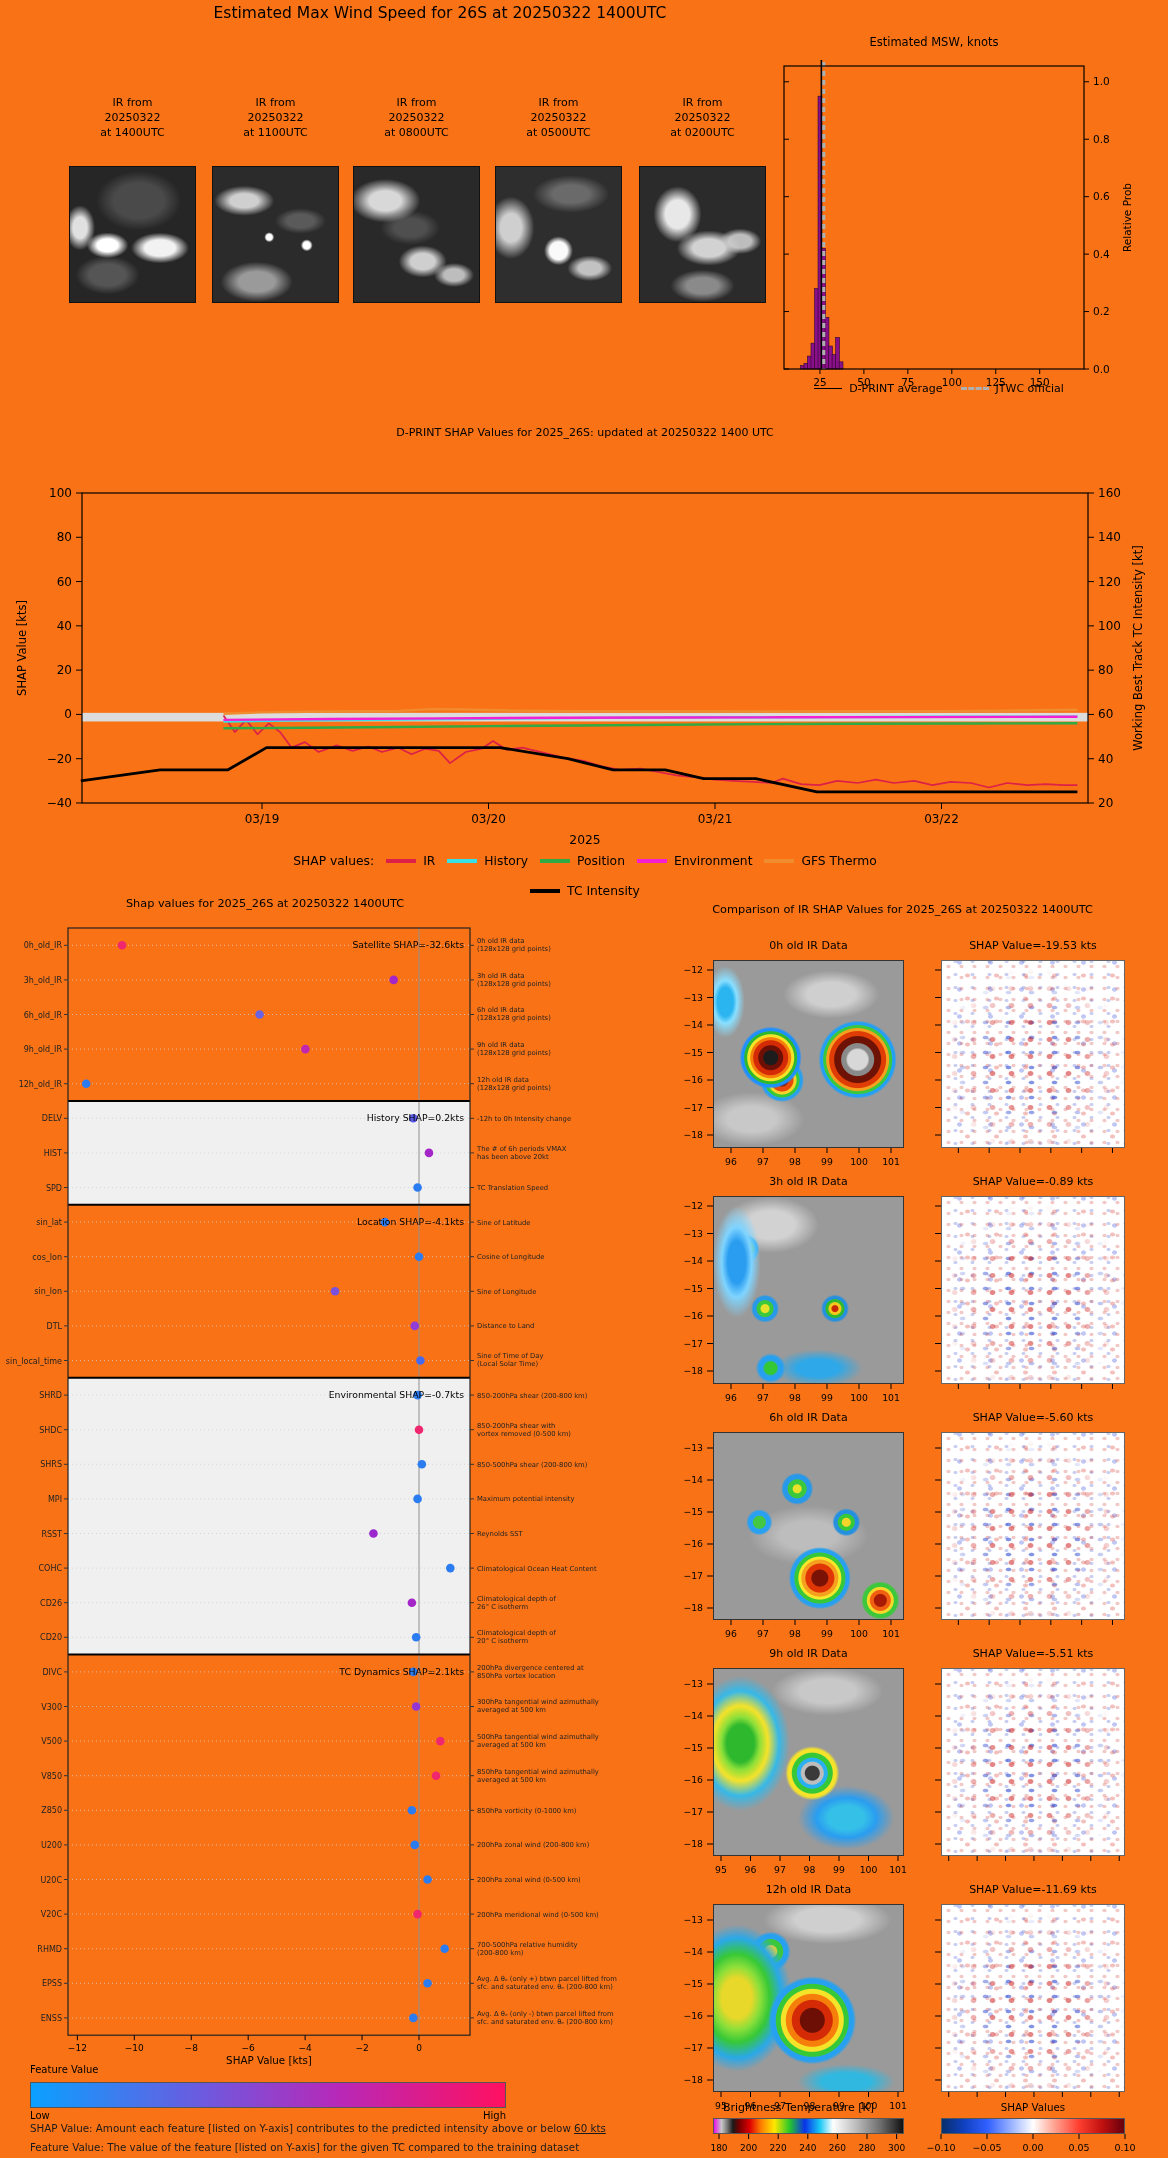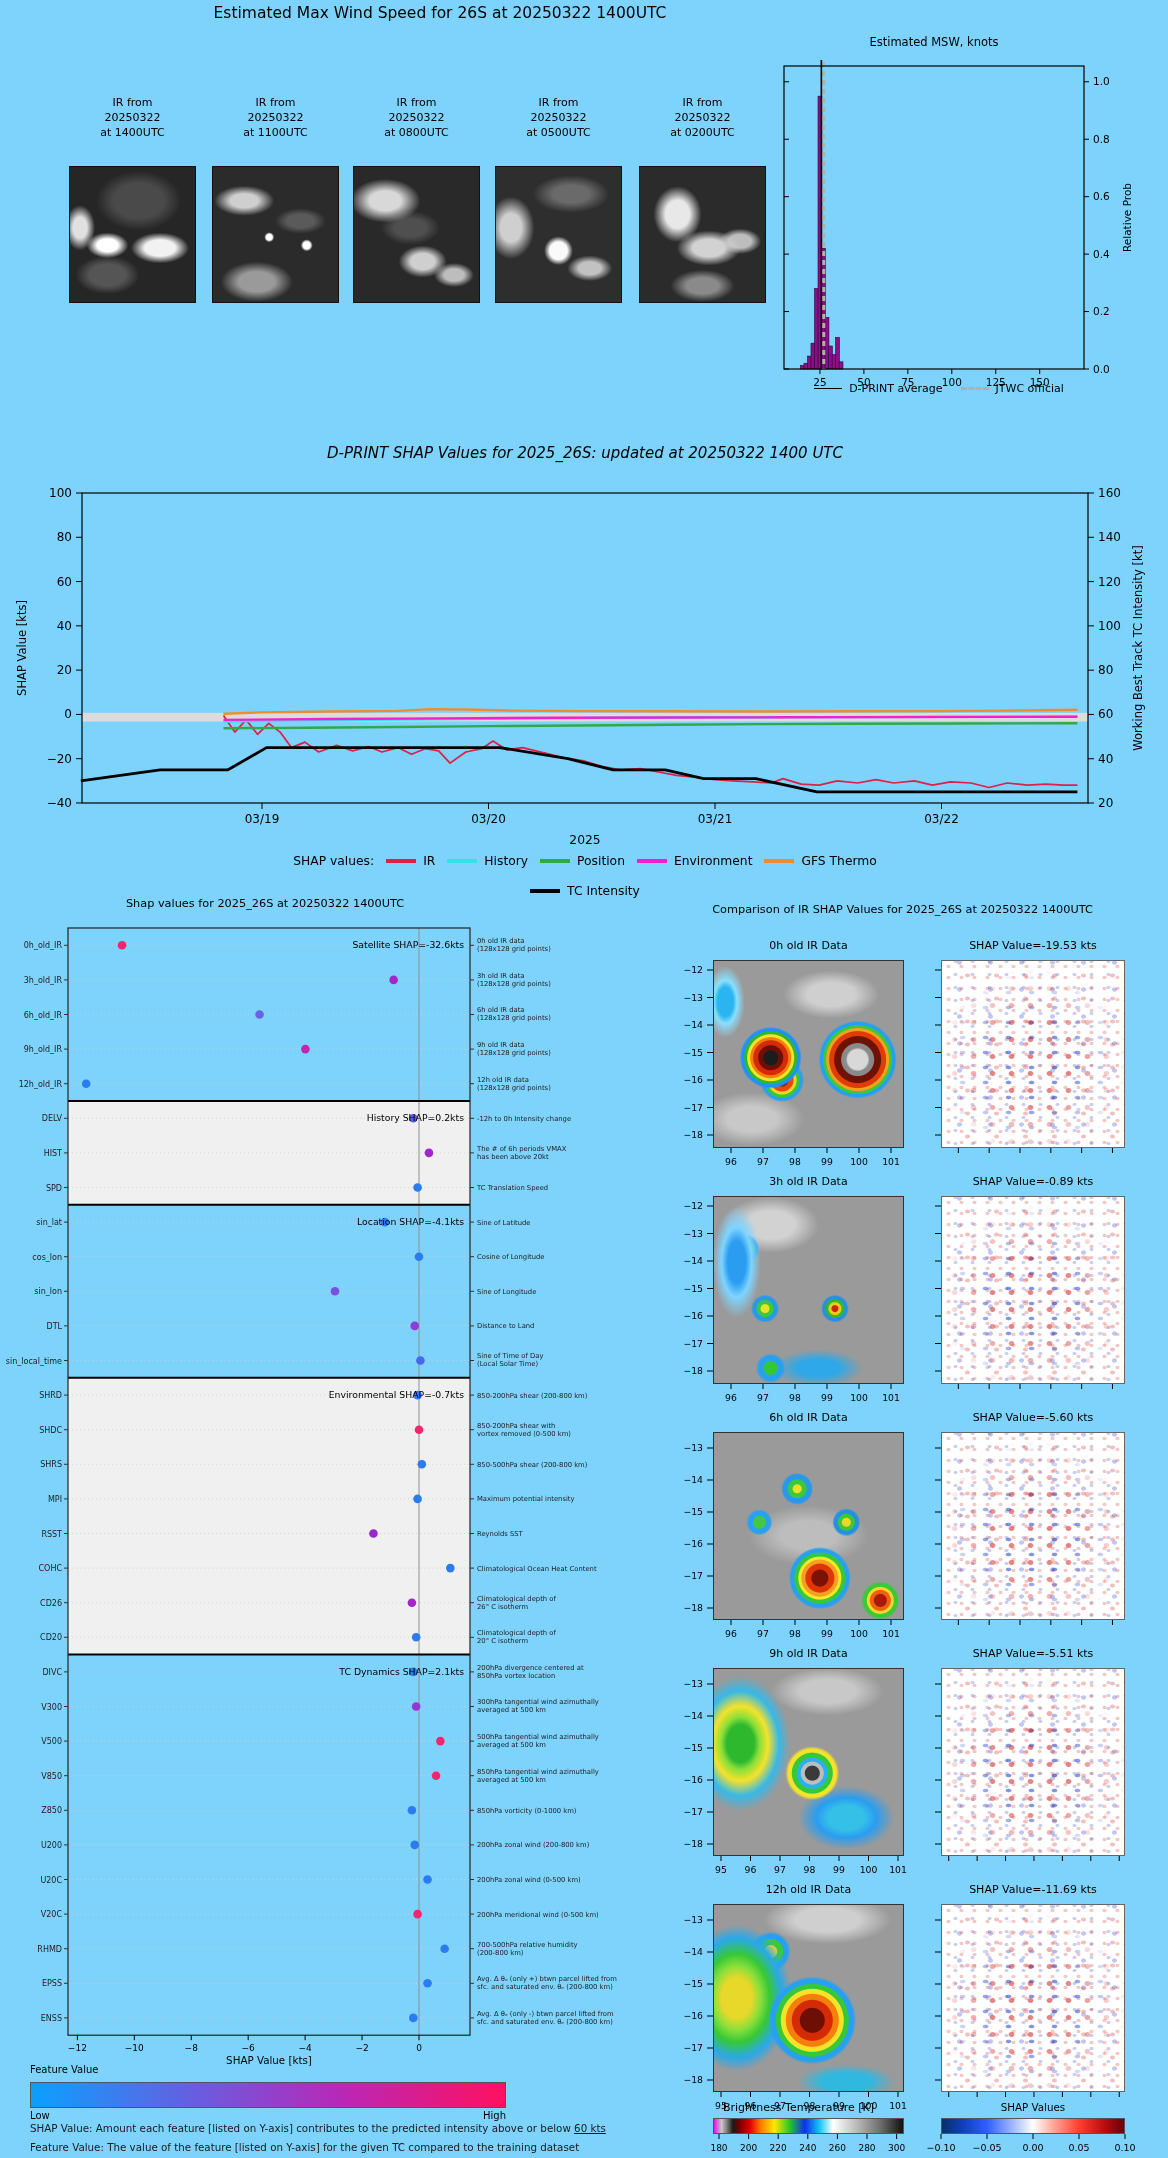--- a/index.html
+++ b/index.html
@@ -1,16 +1,16 @@
 <!DOCTYPE html>
 <html><head>
 <meta charset="utf-8">
 <style>
   html,body{margin:0;padding:0;background:#fff;}
-  .page{position:relative;width:1168px;height:2158px;background:#7dd3fc;
+  .page{position:relative;width:1168px;height:2158px;background:#f97316;
         font-family:"DejaVu Sans",sans-serif;color:#000;overflow:hidden;}
   .txt{position:absolute;z-index:6;}
   .center{text-align:center;}
   #overlay{position:absolute;left:0;top:0;z-index:5;pointer-events:none;}
   .panel{position:absolute;z-index:1;border:1px solid #333;box-sizing:border-box;}
   .thumb{border:1px solid #111;}
   .cap-line{line-height:15px;font-size:11px;}
   
   .t0{background-color:#262626;background-image:
     radial-gradient(ellipse 26px 16px at 30% 58%, #fff 0 40%, rgba(255,255,255,0) 80%),
@@ -136,21 +136,21 @@
       </div>
       <div class="panel thumb t3" style="left: 495px; top: 166px; width: 127px; height: 137px;"></div>
       <div class="txt center" style="left: 639px; top: 95px; width: 127px;">
         <div class="cap-line">IR from</div>
         <div class="cap-line">20250322</div>
         <div class="cap-line">at 0200UTC</div>
       </div>
       <div class="panel thumb t4" style="left: 639px; top: 166px; width: 127px; height: 137px;"></div>
     </div>
 
-  <div class="txt center" style="left:82px;width:1006px;top:444px;font-size:15px;font-style:italic;">D-PRINT SHAP Values for 2025_26S: updated at 20250322 1400 UTC</div>
+  <div class="txt center" style="left:82px;width:1006px;top:426px;font-size:11px;">D-PRINT SHAP Values for 2025_26S: updated at 20250322 1400 UTC</div>
 
   <div class="legend-row" id="ts-legend1" style="left:82px;top:854px;width:1006px;gap:12px;font-size:12.3px;">
     <span>SHAP values:</span>
   <div class="leg-item">
         <div class="leg-bar" style="background: rgb(220, 32, 72);"></div>
         <div>IR</div>
       </div>
       <div class="leg-item">
         <div class="leg-bar" style="background: rgb(54, 224, 230);"></div>
         <div>History</div>

